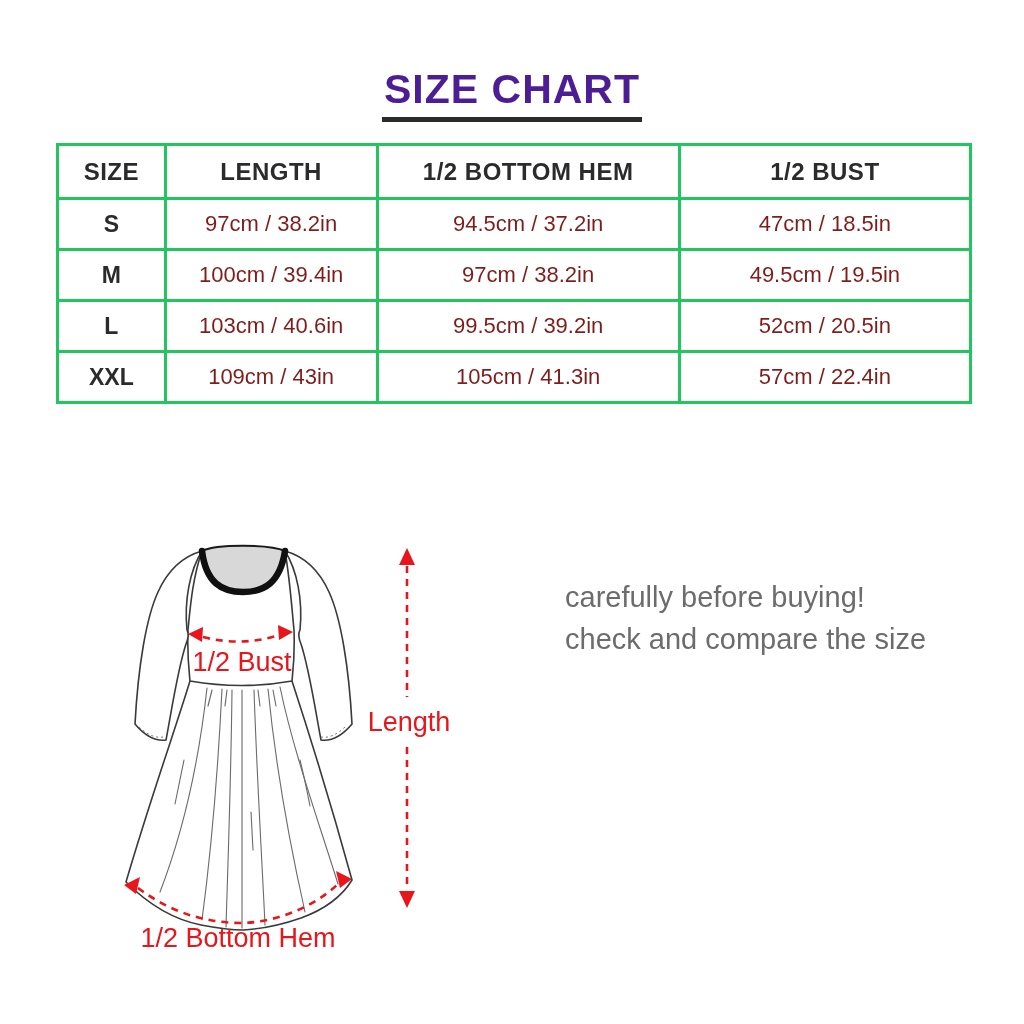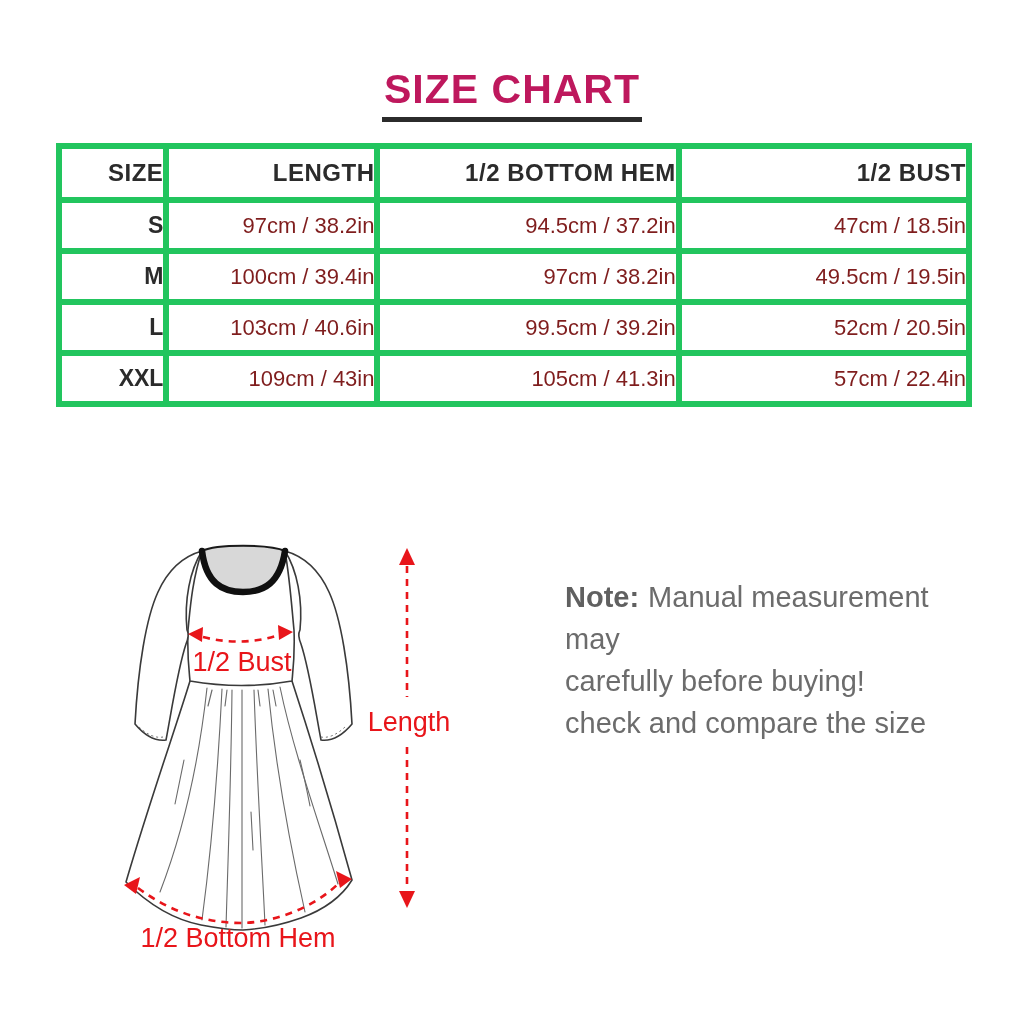--- a/index.html
+++ b/index.html
@@ -1,25 +1,25 @@
 <!DOCTYPE html>
 <html style="--accent: #e8151a;"><head>
 <meta charset="utf-8">
 <style>
   html,body{margin:0;padding:0;background:#fff;}
   body{width:1024px;height:1024px;position:relative;font-family:"Liberation Sans",sans-serif;}
   .canvas{position:absolute;inset:0;background:#fff;overflow:hidden;}
 
   .title{position:absolute;top:66px;left:0;width:100%;text-align:center;
-         font-weight:bold;font-size:41px;color:#be185d;letter-spacing:1px;}
+         font-weight:bold;font-size:41px;color:#4c1d95;letter-spacing:1px;}
   .title .u{display:inline-block;border-bottom:5px solid #2b2b2b;padding:0 2px 7px 2px;line-height:1;}
 
   table.size-table{position:absolute;left:56px;top:143px;width:916px;
          border-collapse:collapse;table-layout:fixed;background:#fff;}
-  .size-table th,.size-table td{border:6px solid #22c55e;text-align:right;vertical-align:middle;padding:0;overflow:hidden;}
+  .size-table th,.size-table td{border:3px solid #22c55e;text-align:center;vertical-align:middle;padding:0;overflow:hidden;}
   .size-table thead tr{height:54px;}
   .size-table tbody tr{height:51px;}
   .size-table th{font-size:24px;font-weight:bold;color:#2b2b2b;letter-spacing:.5px;}
   .size-table td{font-size:22px;color:#7f1d1d;}
   .size-table td.size{font-weight:bold;color:#2b2b2b;font-size:23px;}
 
   svg.diagram{position:absolute;left:95px;top:535px;width:375px;height:425px;}
   svg.diagram text{font-family:"Liberation Sans",sans-serif;fill:var(--accent,#e8151a);font-size:27px;}
   .outline{fill:#ffffff;stroke:#3a3a3a;stroke-width:1.6;stroke-linejoin:round;}
   .fold{fill:none;stroke:#6a6a6a;stroke-width:1.1;stroke-linecap:round;}
@@ -146,18 +146,17 @@
 
     <g>
       <path class="red-line" d="M138,888 C170,912 205,923 242,923 C278,922 315,906 338,884"></path>
       <polygon class="red-fill" points="124,885 140,877 136,894"></polygon>
       <polygon class="red-fill" points="352,879 336,871 340,888"></polygon>
     </g>
     <text x="238" y="947" text-anchor="middle">1/2 Bottom Hem</text>
   </svg>
 
   <div class="note">
-    <div><b>Note:</b><span>Manual measurement may</span></div>
     <div>carefully before buying!</div>
     <div>check and compare the size</div>
   </div>
 
 </div>
 
 </body></html>

